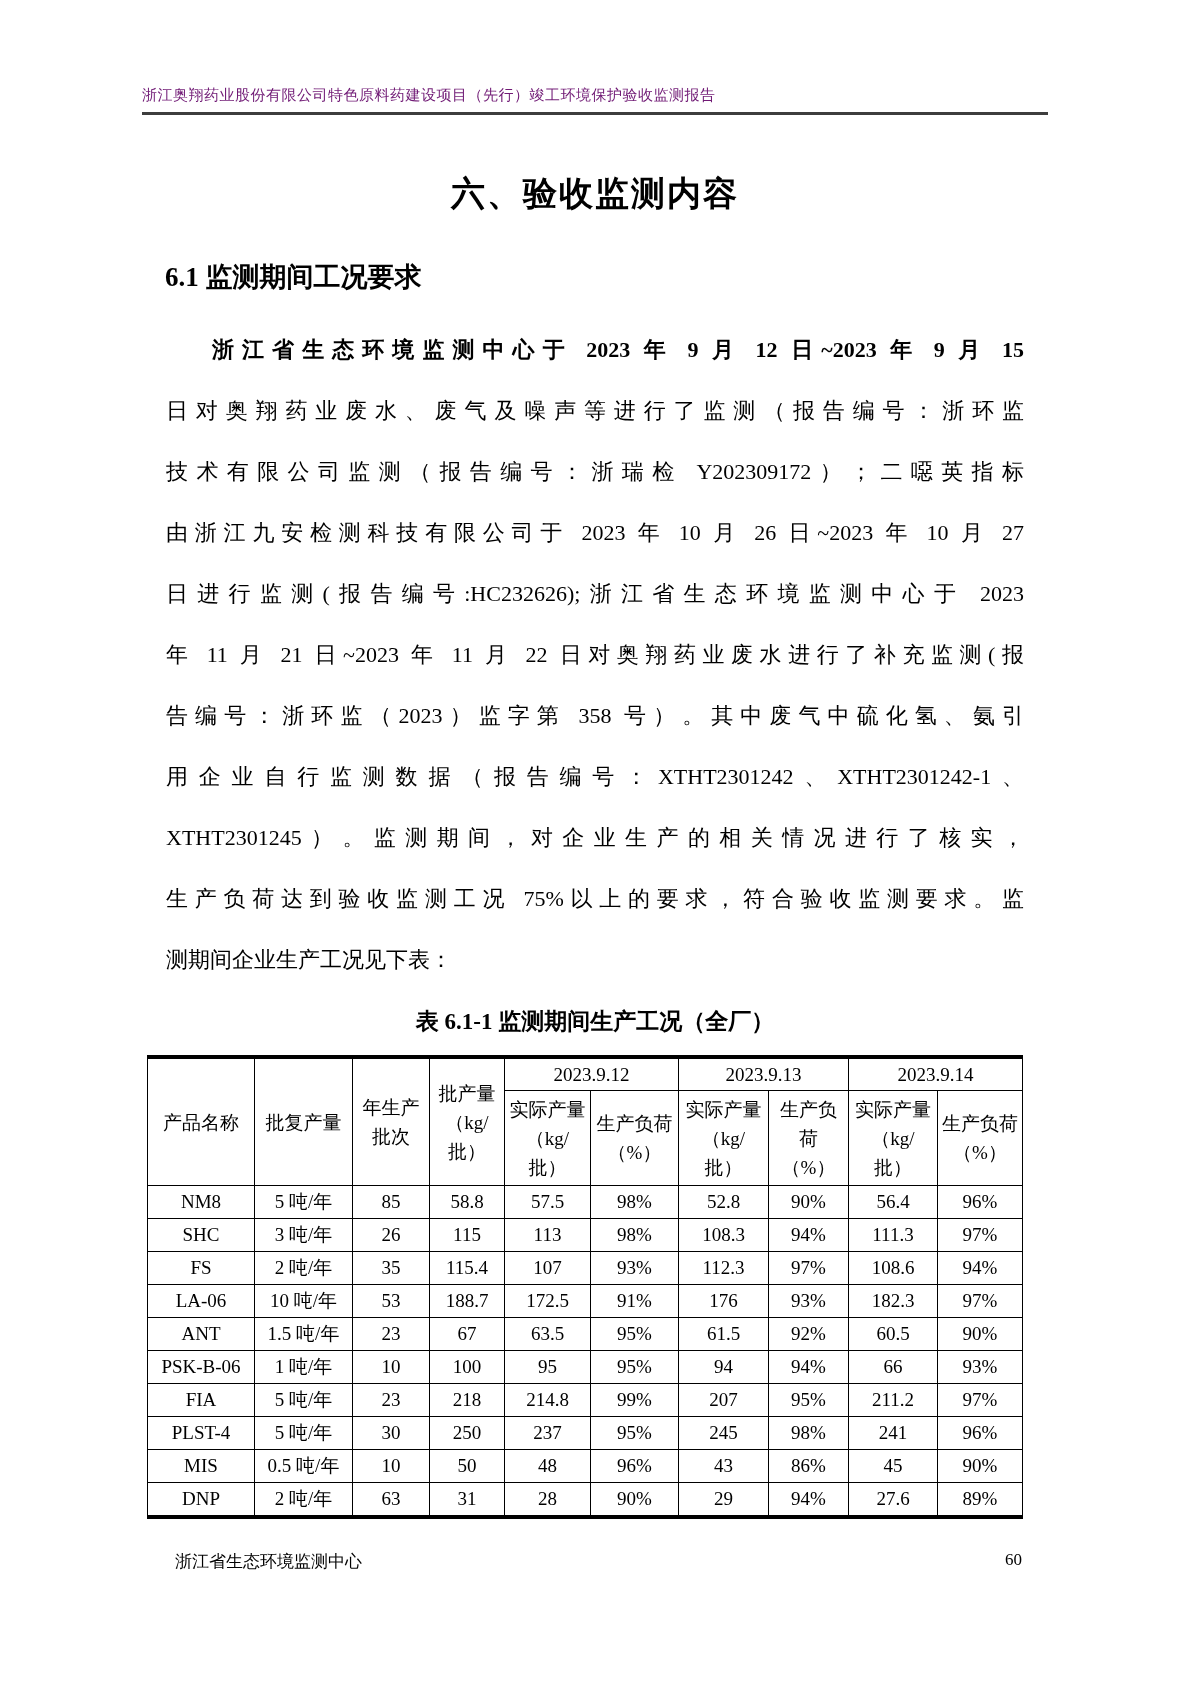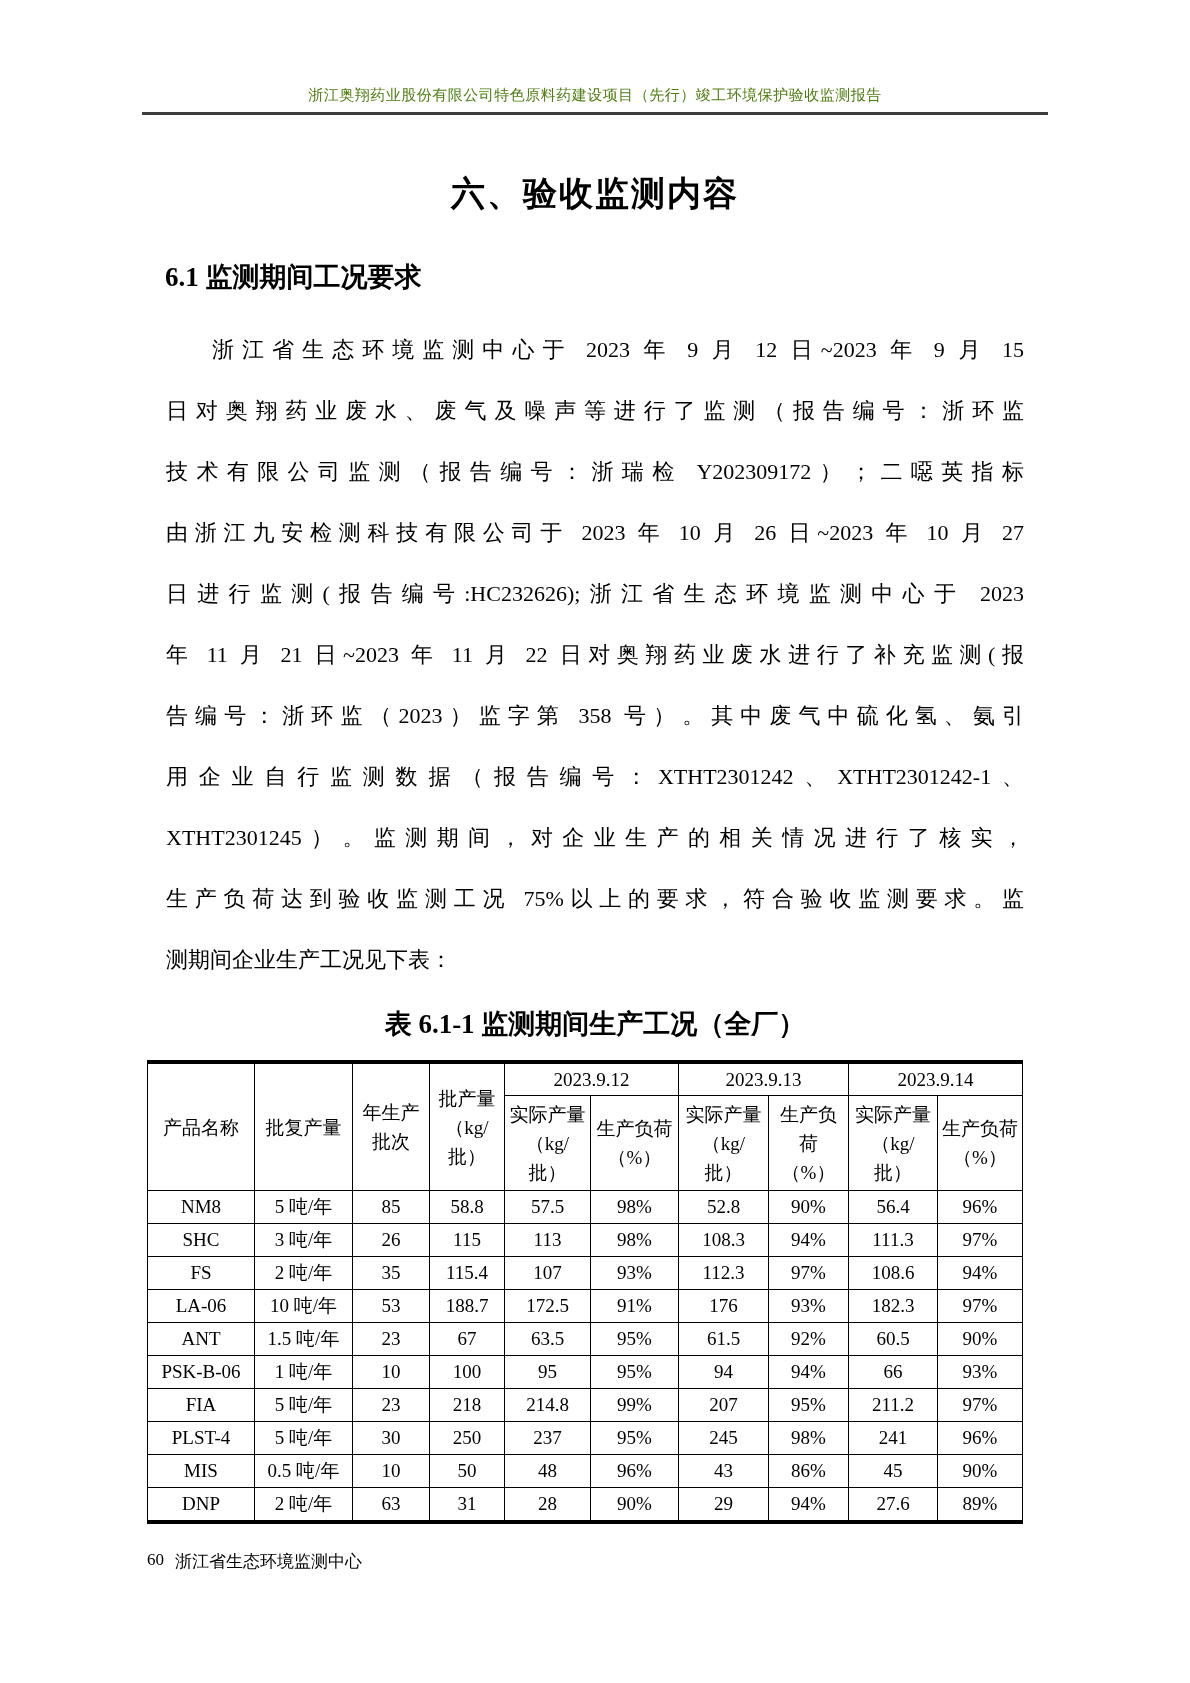--- a/index.html
+++ b/index.html
@@ -11,24 +11,23 @@
     margin: 0 auto;
     background: #ffffff;
     color: #000000;
     font-family: "Liberation Serif", "DejaVu Serif", serif;
     overflow: hidden;
   }
   .doc-header {
     margin: 86px 142px 0 142px;
     padding-bottom: 7px;
     border-bottom: 3px solid #3d3d3d;
-    text-align: center;
     font-size: 15px;
     letter-spacing: 0.5px;
-    color: #4d7c0f;
+    color: #701a75;
   }
   .chapter-title {
     margin-top: 56px;
     text-align: center;
     font-size: 34px;
     font-weight: bold;
     letter-spacing: 2px;
   }
   .section-heading {
     margin: 42px 0 9px 165px;
@@ -39,26 +38,26 @@
     margin: 24px 166px 0 166px;
     font-size: 22px;
   }
   .para-line {
     line-height: 61px;
     text-align: justify;
     text-align-last: justify;
     text-justify: inter-character;
     white-space: normal;
   }
-  .para-line.first { text-indent: 46px; }
+  .para-line.first { text-indent: 46px; font-weight: bold; }
   .para-line.last { text-align: left; text-align-last: left; }
   .table-caption {
     margin-top: 16px;
     text-align: center;
-    font-size: 27px;
+    font-size: 23px;
     font-weight: bold;
   }
   table.production-table {
     margin: 18px 0 0 147px;
     width: 875px;
     border-collapse: collapse;
     table-layout: fixed;
     font-size: 19px;
     border-top: 4px solid #000;
     border-bottom: 4px solid #000;
@@ -79,21 +78,21 @@
   .production-table tr.label-row th { height: 95px; }
   .production-table tbody td { height: 32px; line-height: 30px; }
   .page-footer {
     position: absolute;
     top: 1550px;
     left: 0;
     width: 1190px;
     font-size: 17px;
   }
   .footer-org { position: absolute; left: 175px; top: 0; }
-  .footer-page { position: absolute; left: 147px; width: 875px; text-align: left; top: 0; }
+  .footer-page { position: absolute; left: 147px; width: 875px; text-align: right; top: 0; }
 </style>
 </head>
 <body>
 
 <div class="page">
 
   <div class="doc-header">浙江奥翔药业股份有限公司特色原料药建设项目（先行）竣工环境保护验收监测报告</div>
 
   <div class="chapter-title">六、验收监测内容</div>
 

